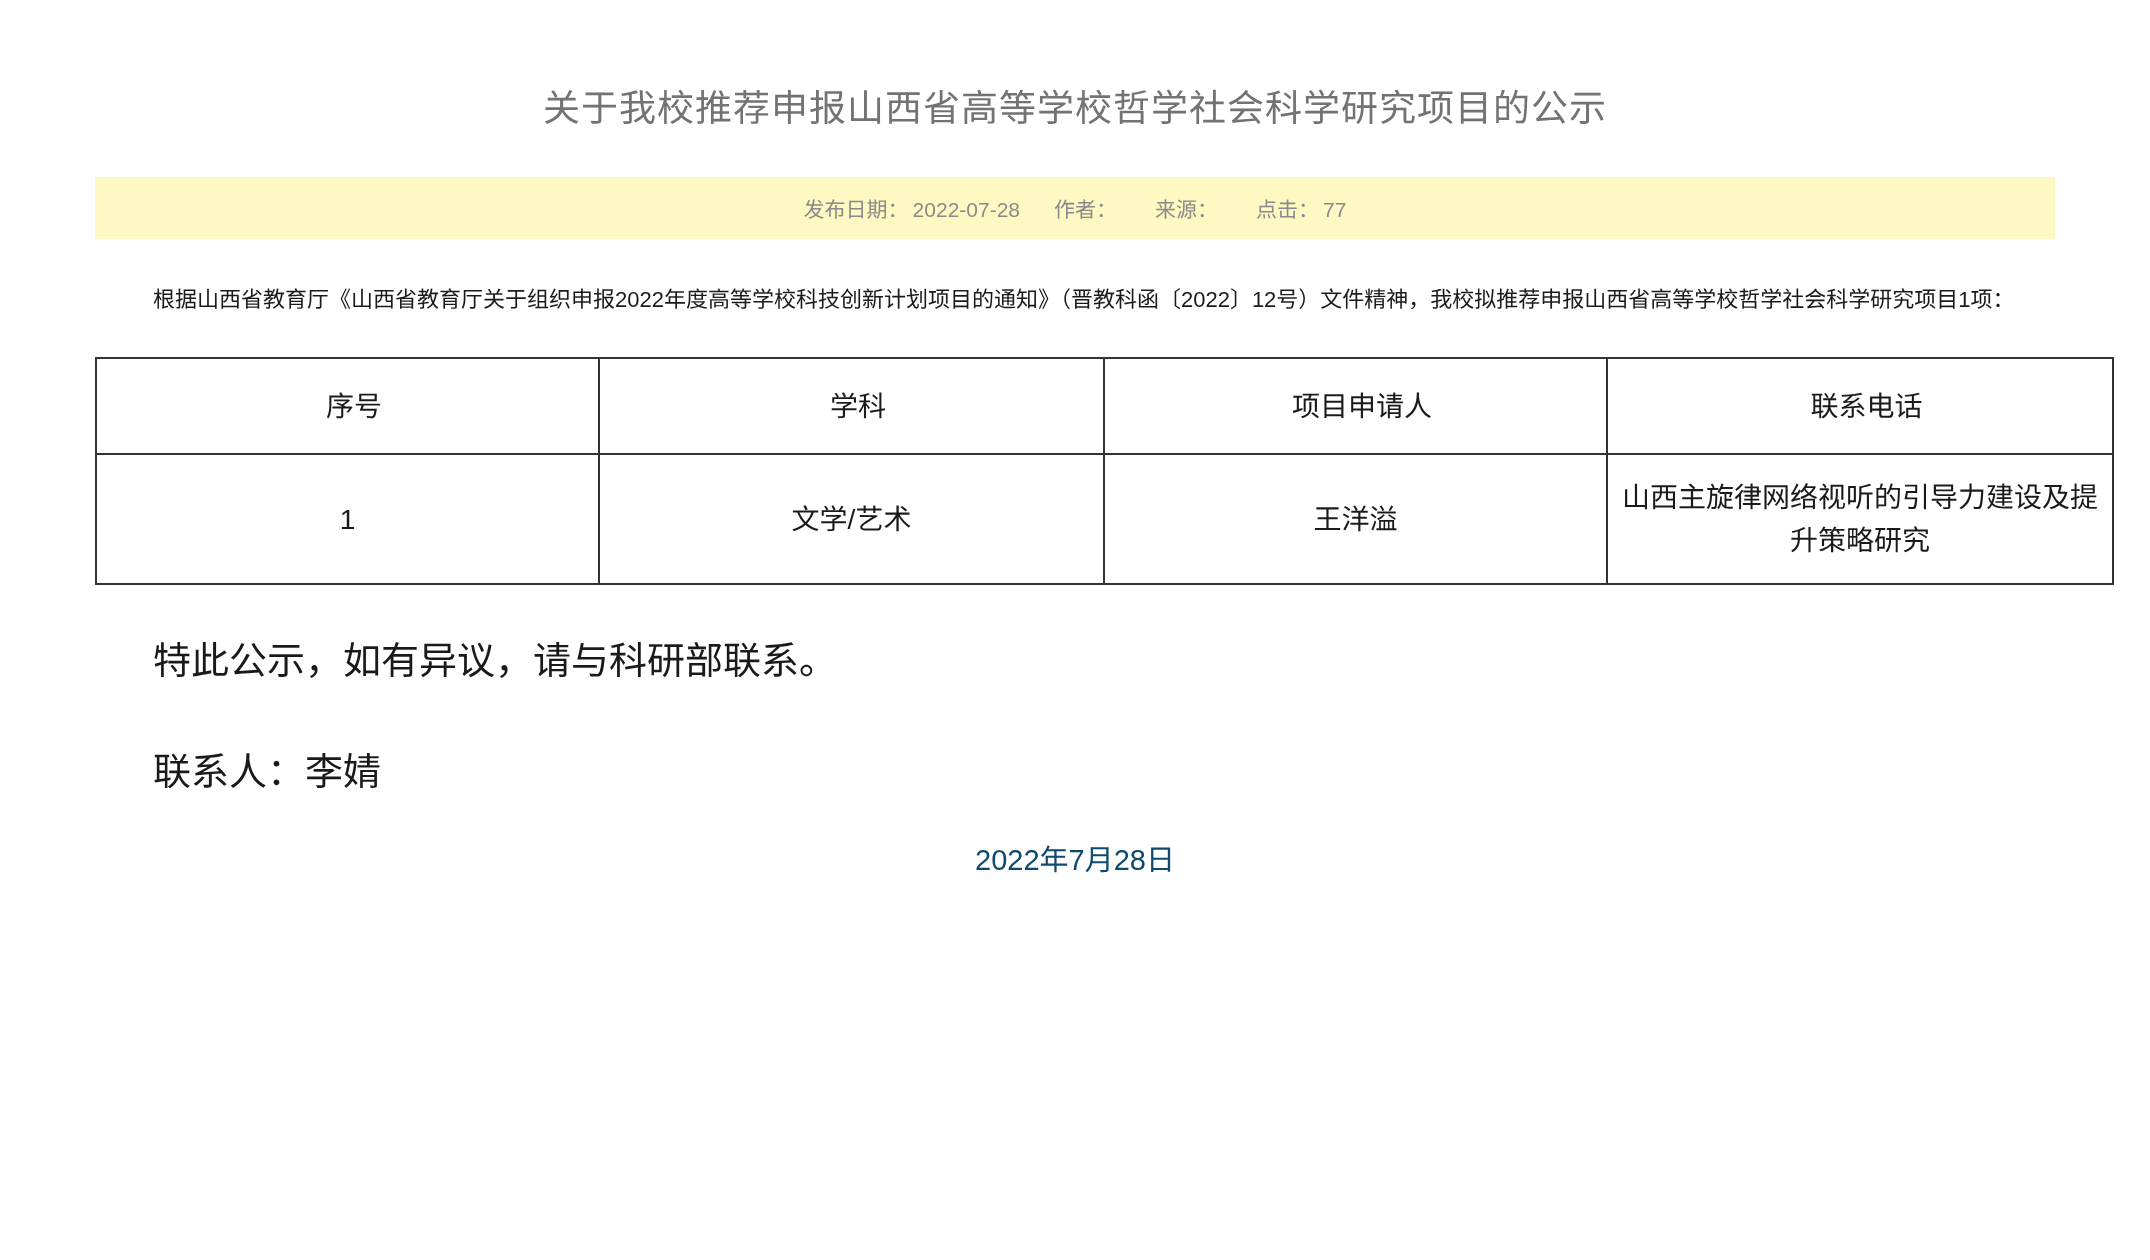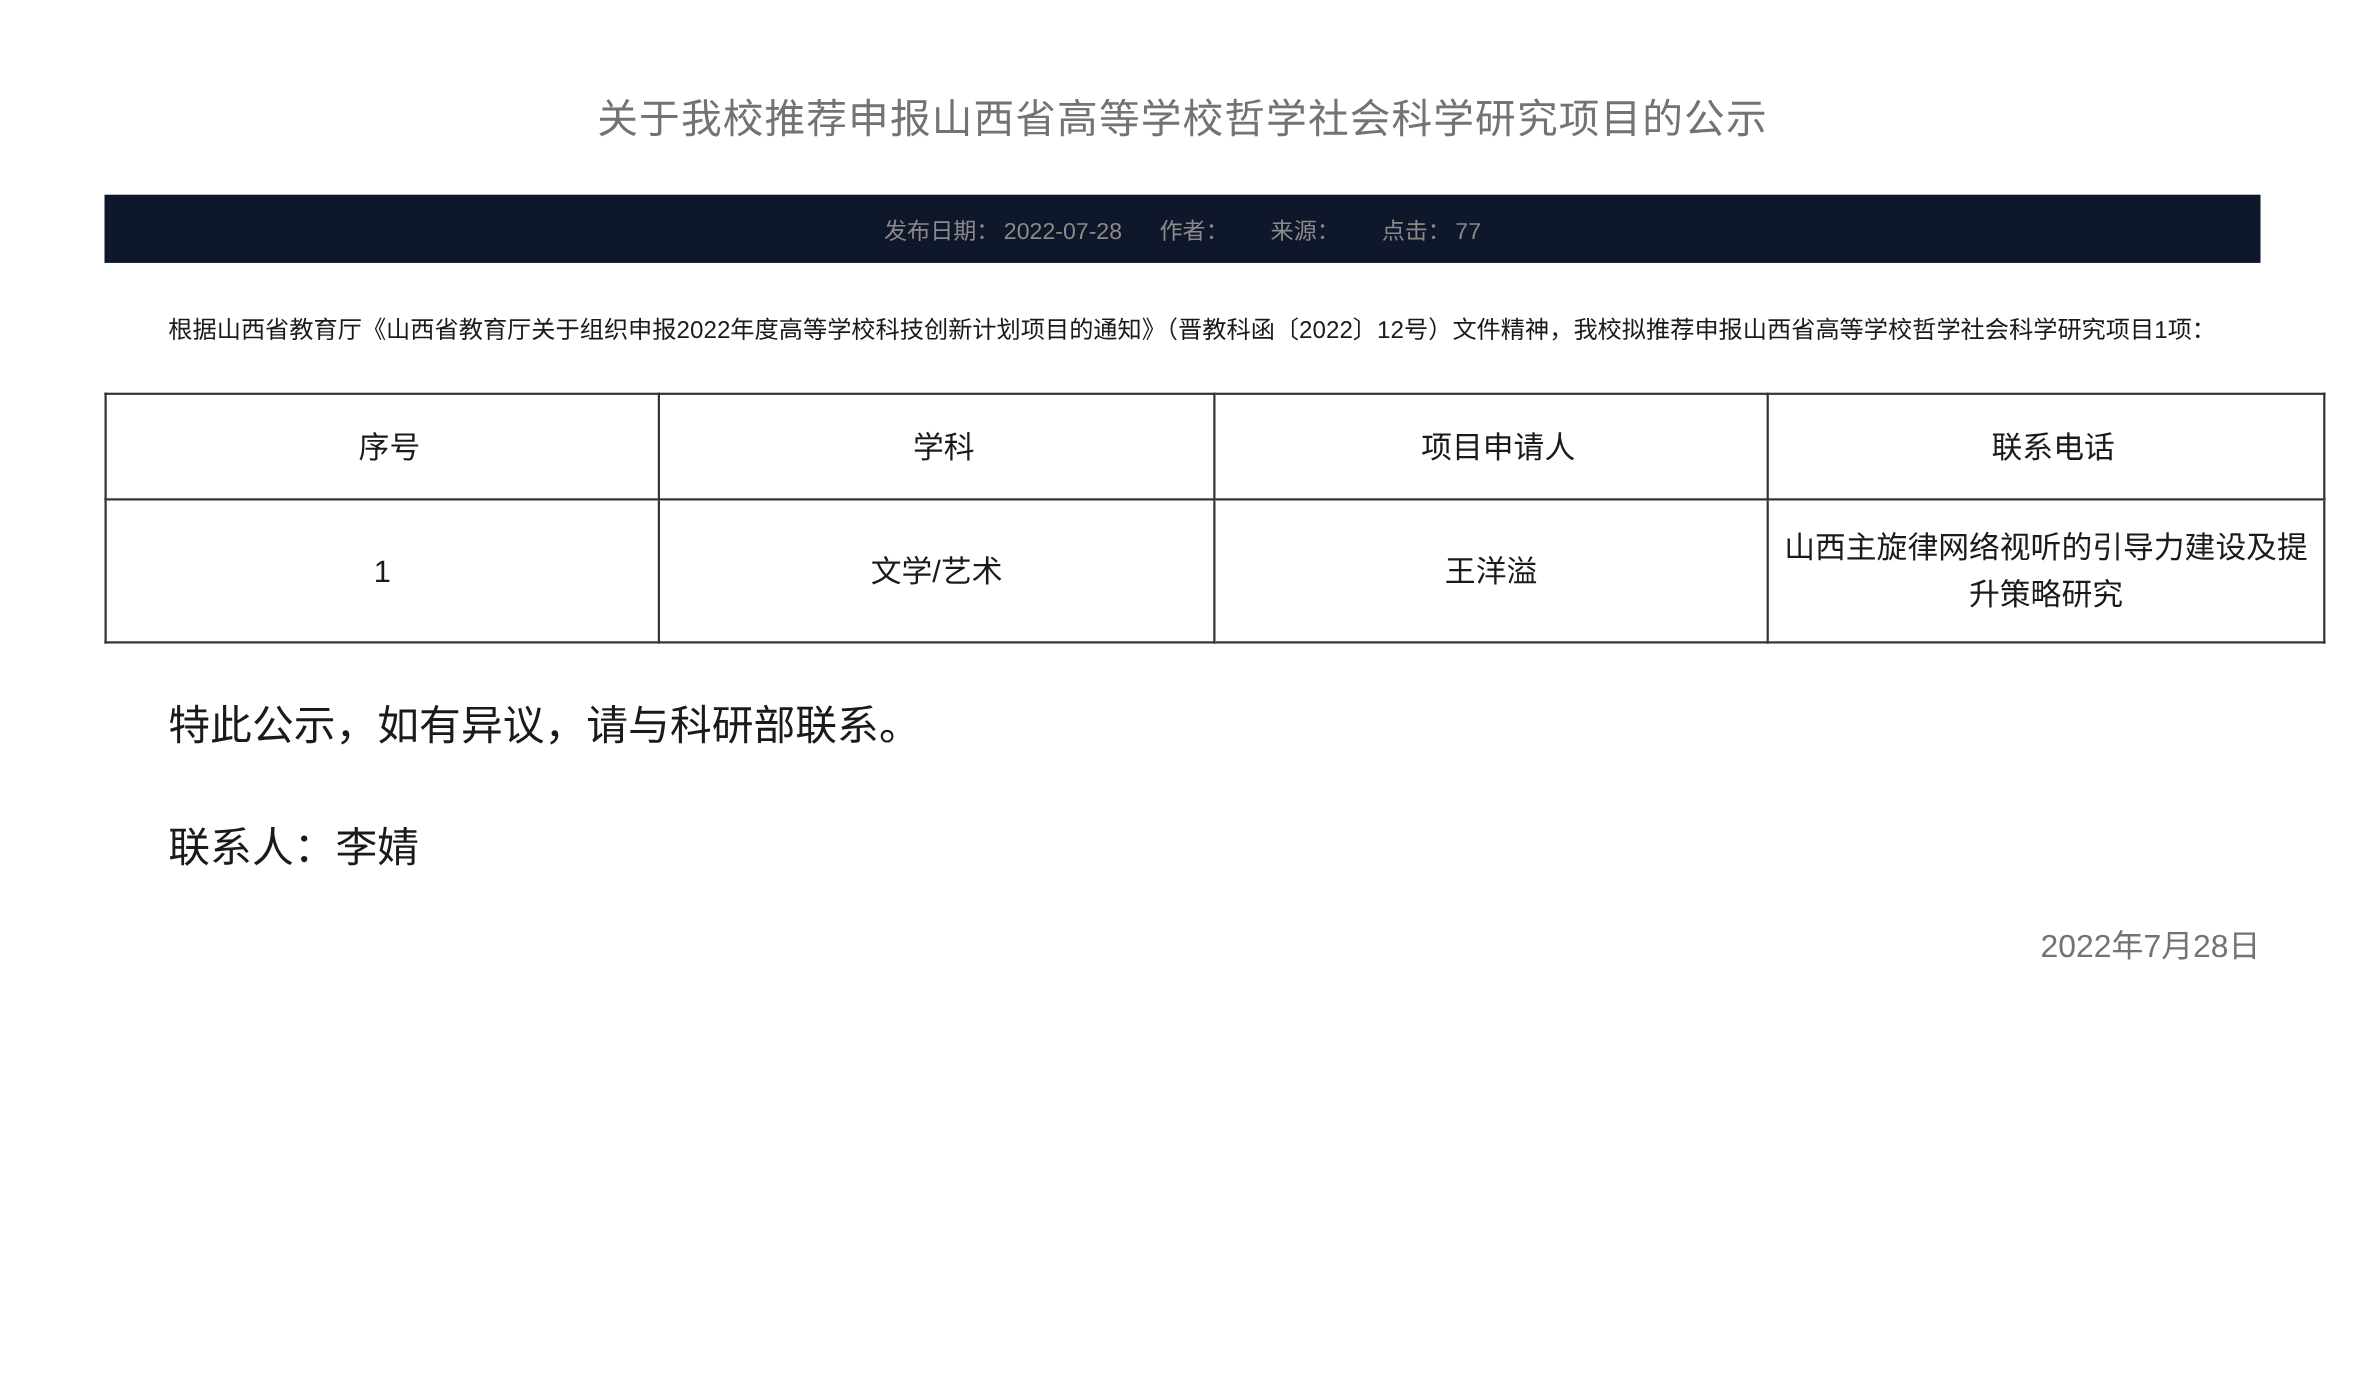--- a/index.html
+++ b/index.html
@@ -26,21 +26,21 @@
     font-size: 37px;
     font-weight: normal;
     letter-spacing: 1px;
     color: #737373;
     padding-top: 58px;
     padding-bottom: 0;
     line-height: 1.4;
   }
   .meta-bar {
     margin: 42px 95px 0 95px;
-    background: #0f172a;
+    background: #fef9c3;
     height: 62px;
     display: flex;
     align-items: center;
     justify-content: center;
     gap: 0px;
     color: #8a8a8a;
     font-size: 21px;
   }
   .meta-item {
     white-space: nowrap;
@@ -96,23 +96,23 @@
   }
   .sign {
     margin: 64px 95px 0 95px;
     text-align: right;
     font-size: 29px;
     color: #1a1a1a;
     line-height: 1.8;
   }
   .sign-date {
     margin: 30px 95px 0 95px;
-    text-align: right;
+    text-align: center;
     font-size: 29px;
-    color: #737373;
+    color: #0c4a6e;
   }
 </style>
 </head>
 <body>
 
 <div class="page">
 
   <h1 class="article-title">关于我校推荐申报山西省高等学校哲学社会科学研究项目的公示</h1>
 
   <div class="meta-bar">

